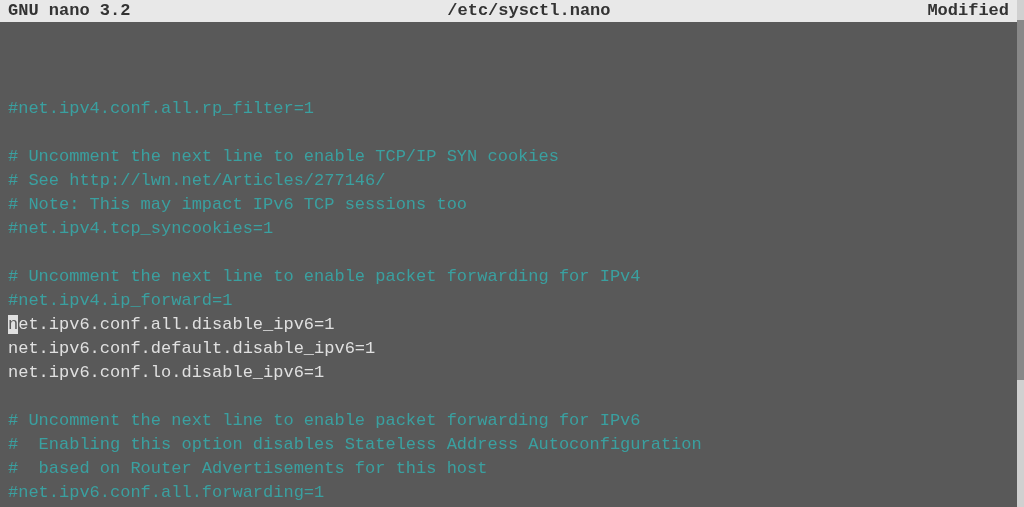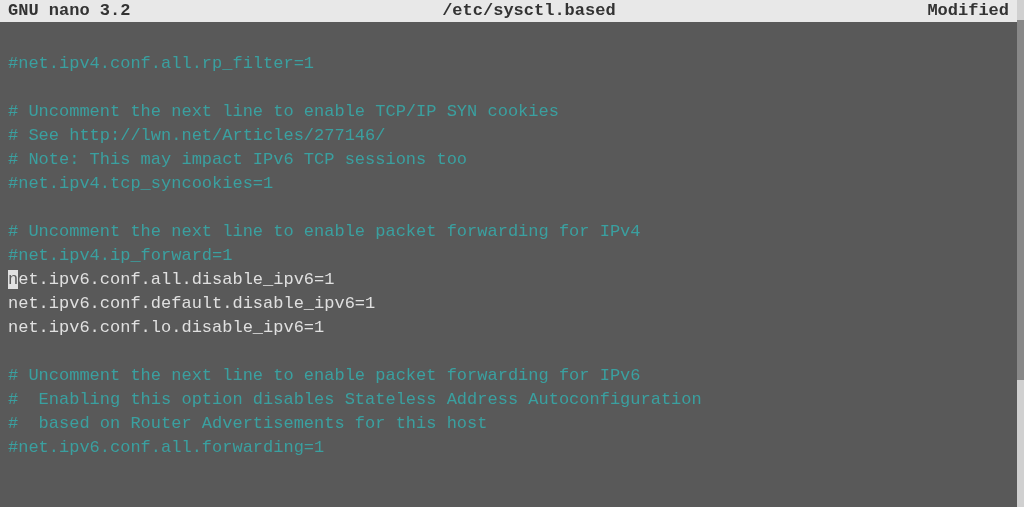--- a/index.html
+++ b/index.html
@@ -34,20 +34,21 @@
     }
     .titlebar .left { text-align: left; }
     .titlebar .center { text-align: center; flex: 1; }
     .titlebar .right { text-align: center; }
     .editor {
       flex: 1;
       padding: 6px 8px;
       line-height: 24px;
       white-space: pre;
       overflow: hidden;
+      margin-top: 45px;
     }
     .line {
       min-height: 24px;
     }
     .comment {
       color: #3aa0a0;
     }
     .plain {
       color: #e0e0e0;
     }
@@ -73,21 +74,21 @@
     }
     .container { position: relative; width: 1024px; height: 507px; }
   </style>
 </head>
 <body>
 
 <div class="container">
   <div class="terminal">
     <div class="titlebar">
       <span class="left">GNU nano 3.2</span>
-      <span class="center">/etc/sysctl.based</span>
+      <span class="center">/etc/sysctl.nano</span>
       <span class="right">Modified</span>
     </div>
     <div class="editor" id="editor"><div class="line">&nbsp;</div><div class="line"><span class="comment">#net.ipv4.conf.all.rp_filter=1</span></div><div class="line">&nbsp;</div><div class="line"><span class="comment"># Uncomment the next line to enable TCP/IP SYN cookies</span></div><div class="line"><span class="comment"># See http://lwn.net/Articles/277146/</span></div><div class="line"><span class="comment"># Note: This may impact IPv6 TCP sessions too</span></div><div class="line"><span class="comment">#net.ipv4.tcp_syncookies=1</span></div><div class="line">&nbsp;</div><div class="line"><span class="comment"># Uncomment the next line to enable packet forwarding for IPv4</span></div><div class="line"><span class="comment">#net.ipv4.ip_forward=1</span></div><div class="line"><span class="plain"><span class="cursor">n</span><span>et.ipv6.conf.all.disable_ipv6=1</span></span></div><div class="line"><span class="plain">net.ipv6.conf.default.disable_ipv6=1</span></div><div class="line"><span class="plain">net.ipv6.conf.lo.disable_ipv6=1</span></div><div class="line">&nbsp;</div><div class="line"><span class="comment"># Uncomment the next line to enable packet forwarding for IPv6</span></div><div class="line"><span class="comment">#  Enabling this option disables Stateless Address Autoconfiguration</span></div><div class="line"><span class="comment">#  based on Router Advertisements for this host</span></div><div class="line"><span class="comment">#net.ipv6.conf.all.forwarding=1</span></div><div class="line">&nbsp;</div></div>
   </div>
   <div class="scrollbar-track">
     <div class="scrollbar-thumb"></div>
   </div>
 </div>
 
 </body></html>

